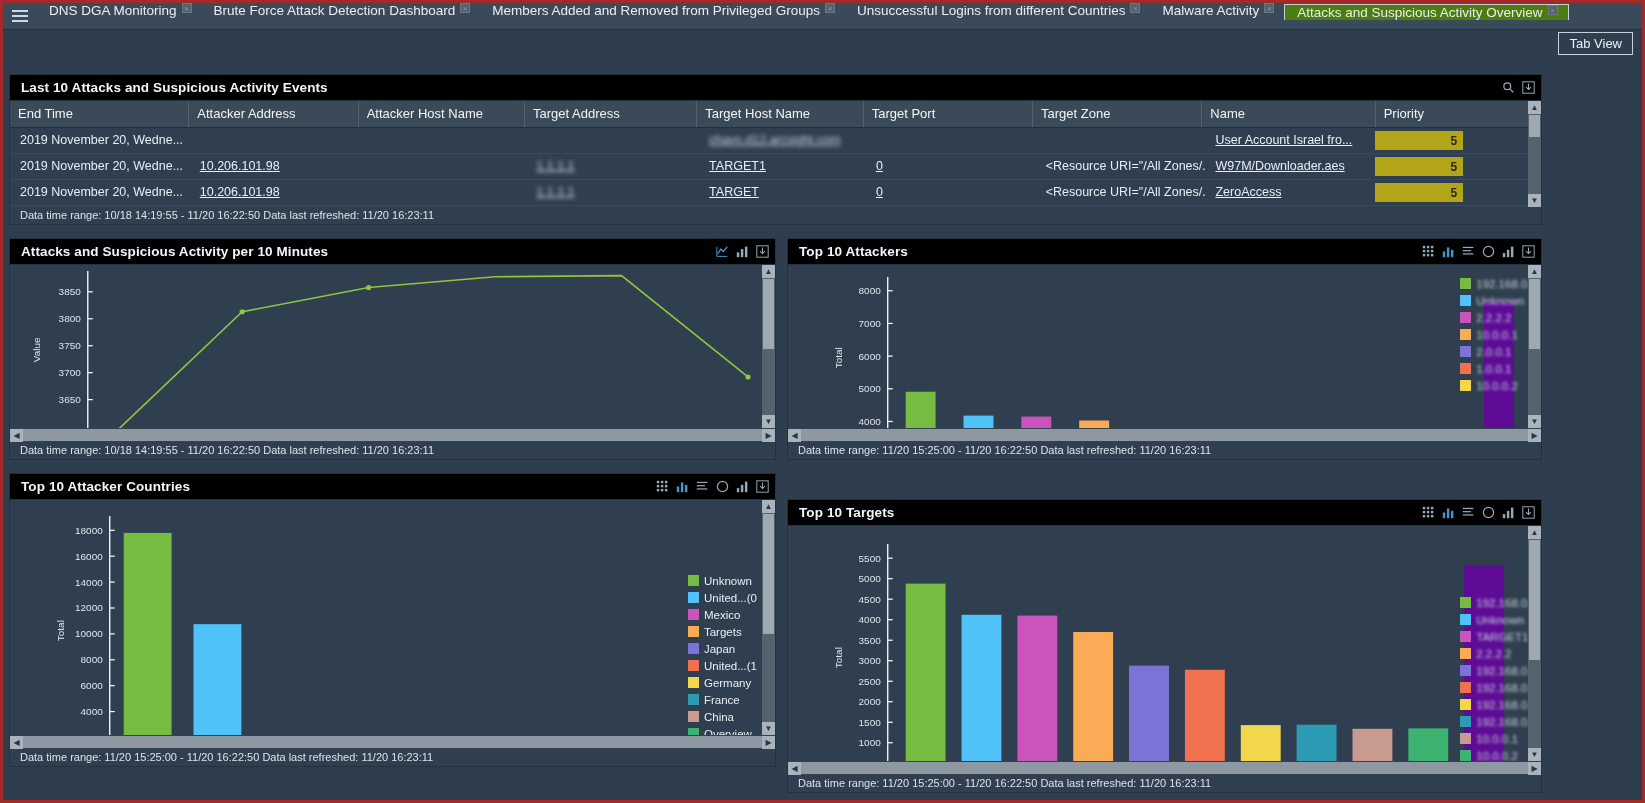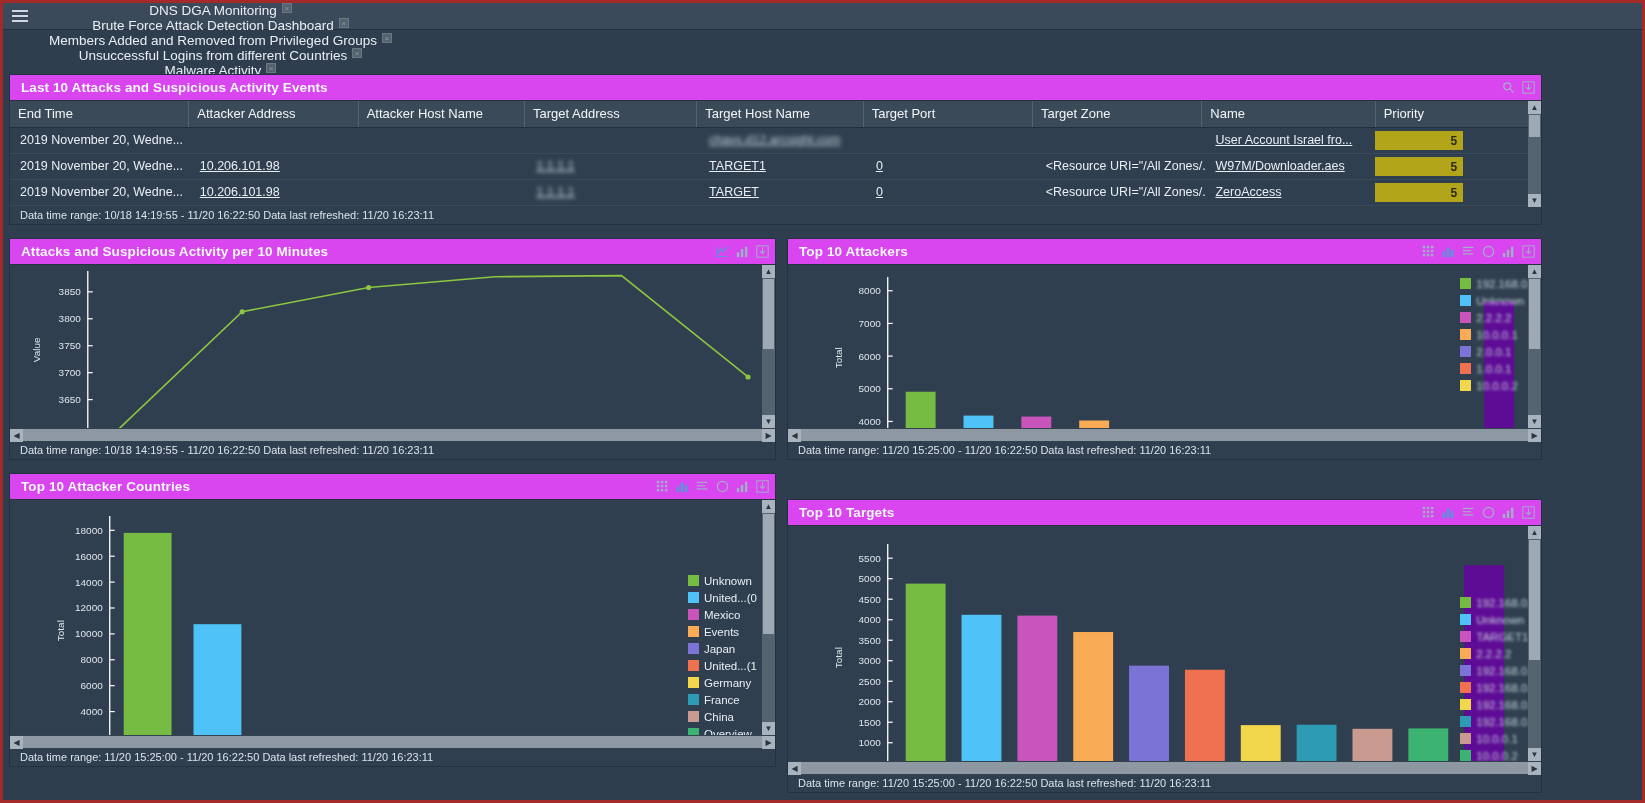--- a/index.html
+++ b/index.html
@@ -60,21 +60,21 @@
   }
   
   .panel {
     position:absolute;
     background:#2f3f4f;
     border:1px solid #243140;
     display:flex; flex-direction:column;
   }
   .panel-head {
     height:26px; flex:0 0 26px;
-    background:#d946ef;
+    background:#000000;
     border-bottom:1px solid #26333f;
     display:flex; align-items:center;
     padding:0 6px 0 11px;
     position:relative;
   }
   .panel-title { font-size:13.5px; font-weight:bold; color:#f2f6f9; letter-spacing:.1px; }
   .panel-icons { margin-left:auto; display:flex; align-items:center; gap:7px; }
   .pi { width:13px; height:13px; cursor:pointer; opacity:.95; display:block; }
   .panel-body { flex:1 1 auto; position:relative; overflow:hidden; }
   .panel-foot {
@@ -140,21 +140,21 @@
 <body>
 
 <div class="app-frame">
 
   <div class="tabbar">
     <div class="hamburger">
       <span></span>
         <span></span>
         <span></span>
     </div>
-    <div id="tabs-host" style="display:flex;align-items:center;flex-direction:column;">
+    <div id="tabs-host" style="display:flex;align-items:flex-start;">
         <div class="tab">
           <span>DNS DGA Monitoring</span>
           <span class="tclose">×</span>
         </div>
         <div class="tab">
           <span>Brute Force Attack Detection Dashboard</span>
           <span class="tclose">×</span>
         </div>
         <div class="tab">
           <span>Members Added and Removed from Privileged Groups</span>
@@ -168,20 +168,23 @@
           <span>Malware Activity</span>
           <span class="tclose">×</span>
         </div>
         <div class="tab active">
           <span>Attacks and Suspicious Activity Overview</span>
           <span class="tclose">×</span>
         </div>
       </div>
   </div>
 
+  <div class="toolrow">
+    <div class="tabview-btn">Tab View</div>
+  </div>
 
   <div class="panel" style="left:6px; top:71px; width:1533px; height:151px;">
     <div class="panel-head">
       <div class="panel-title">Last 10 Attacks and Suspicious Activity Events</div>
       <div class="panel-icons">
         <svg class="pi" viewBox="0 0 16 16">
           <circle cx="6.5" cy="6.5" r="4.2" fill="none" stroke="#9fb4c6" stroke-width="1.5"></circle>
           <line x1="9.7" y1="9.7" x2="14" y2="14" stroke="#9fb4c6" stroke-width="1.6"></line>
         </svg>
         <svg class="pi" viewBox="0 0 16 16">
@@ -488,21 +491,21 @@
           <div class="legend-row">
             <span class="legend-sw" style="background: rgb(79, 195, 247);"></span>
             <span class="legend-lbl">United...(0</span>
           </div>
           <div class="legend-row">
             <span class="legend-sw" style="background: rgb(201, 85, 188);"></span>
             <span class="legend-lbl">Mexico</span>
           </div>
           <div class="legend-row">
             <span class="legend-sw" style="background: rgb(249, 171, 85);"></span>
-            <span class="legend-lbl">Events</span>
+            <span class="legend-lbl">Targets</span>
           </div>
           <div class="legend-row">
             <span class="legend-sw" style="background: rgb(123, 116, 214);"></span>
             <span class="legend-lbl">Japan</span>
           </div>
           <div class="legend-row">
             <span class="legend-sw" style="background: rgb(240, 113, 79);"></span>
             <span class="legend-lbl">United...(1</span>
           </div>
           <div class="legend-row">

